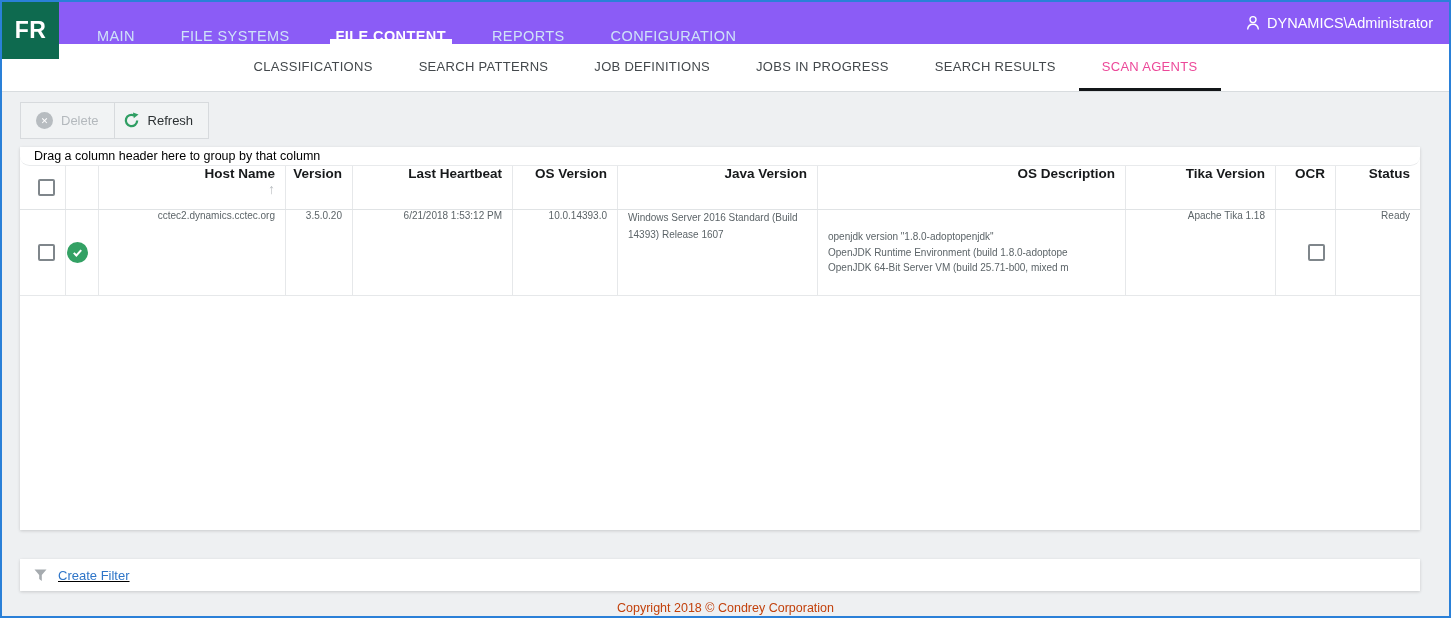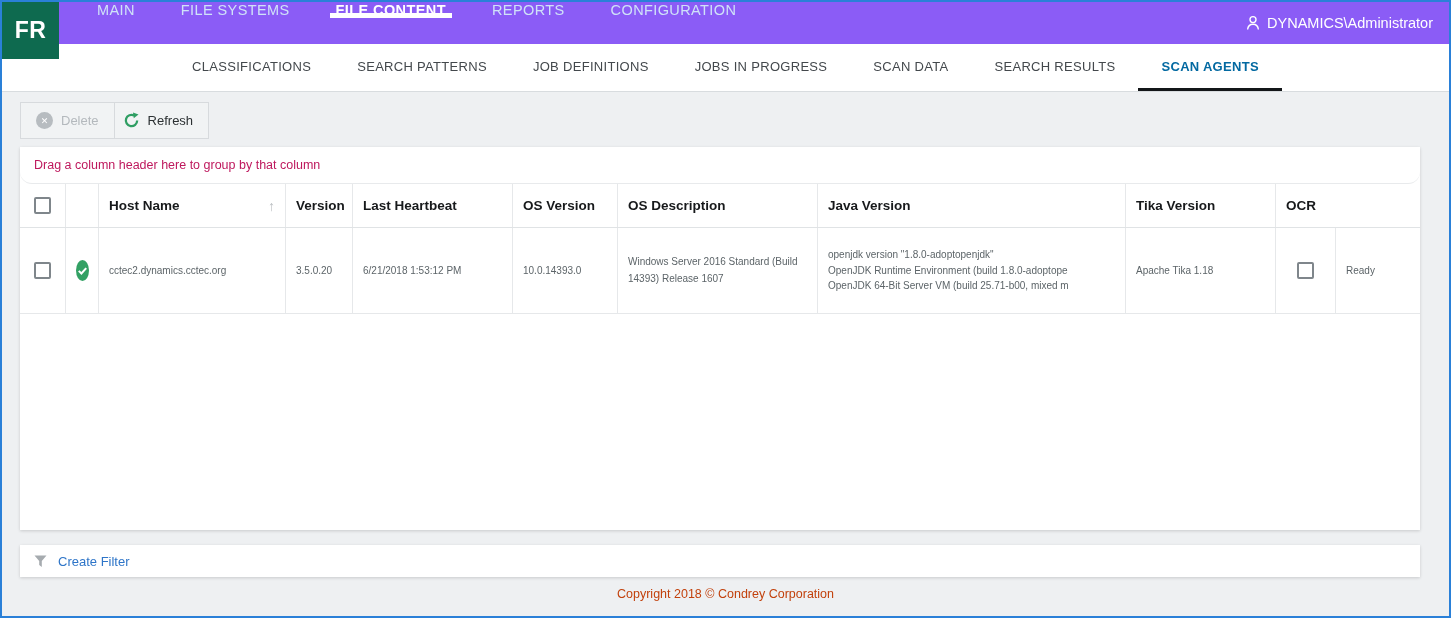--- a/index.html
+++ b/index.html
@@ -13,21 +13,21 @@
 
   
   .topnav{
     height:42px; background:#8b5cf6; display:flex; align-items:stretch; position:relative;
   }
   .logo{
     width:57px; height:57px; background:#0e6a4f; color:#fff;
     display:flex; align-items:center; justify-content:center;
     font-size:23px; font-weight:bold; letter-spacing:0.5px; flex:0 0 57px;
   }
-  .nav-items{ display:flex; align-items:flex-start; margin-left:36px; }
+  .nav-items{ display:flex; align-items:flex-end; margin-left:36px; }
   .nav-item{
     display:flex; align-items:center; padding:0 2px; margin-right:42px;
     color:#cfe2f8; font-size:14.5px; letter-spacing:0.4px; cursor:pointer;
     position:relative; text-decoration:none; white-space:nowrap;
   }
   .nav-item.active{ color:#ffffff; font-weight:bold; }
   .nav-item.active::after{
     content:""; position:absolute; left:-4px; right:-4px; bottom:0; height:5px; background:#ffffff;
   }
   .user-area{
@@ -37,21 +37,21 @@
 
   
   .subtabs{
     height:48px; background:#ffffff; border-bottom:1px solid #d8dcdf;
     display:flex; justify-content:center; align-items:stretch;
   }
   .subtab{
     display:flex; align-items:center; padding:8px 23px; font-size:13px; color:#43484c;
     letter-spacing:0.3px; cursor:pointer; border-bottom:3px solid transparent; white-space:nowrap;
   }
-  .subtab.active{ color:#0369a1; font-weight:bold; border-bottom-color:#131619; }
+  .subtab.active{ color:#ec4899; font-weight:normal; border-bottom-color:#131619; }
 
   
   .toolbar{ padding:10px 0 8px 18px; height:55px; }
   .btn-group{ display:inline-flex; border:1px solid #d7dadd; background:#f1f3f4; }
   .btn{
     display:flex; align-items:center; gap:8px; padding:0 15px; height:35px;
     background:transparent; border:none; font-family:inherit; font-size:13px;
     color:#2c3133; cursor:pointer;
   }
   .btn + .btn{ border-left:1px solid #d7dadd;padding-left:8px; }
@@ -62,32 +62,33 @@
   }
 
   
   .card{
     margin:0 29px 0 18px; background:#fff;
     box-shadow:0 1px 3px rgba(0,0,0,0.16);
   }
   .grid-card{ height:383px; display:flex; flex-direction:column; overflow:hidden; }
 
   .group-hint{
-    padding:11px 14px; font-size:12.5px; color:#be185d;
+    padding:2px 14px; font-size:12.5px; color:#000000;
     border-bottom:1px solid #e8eaec; flex:0 0 auto;border-radius:12px;
   }
 
   .grid-header, .grid-row{
     display:grid;
     grid-template-columns:46px 33px 187px 67px 160px 105px 200px 308px 150px 60px auto;
   }
   .grid-header{ border-bottom:1px solid #e0e3e5; flex:0 0 auto; }
   .hcell, .rcell{
-    display:flex; align-items:center; padding:0 10px; min-width:0;
+    display:flex; align-items:flex-end; padding:0 10px; min-width:0;
     border-right:1px solid #e6e8ea;
+    flex-direction:column;
   }
   .hcell:last-child, .rcell:last-child{ border-right:none; }
   .hcell{ height:43px; font-size:13.5px; font-weight:bold; color:#17191b; }
   .sort-arrow{ margin-left:auto; color:#b9bdc0; font-size:14px; font-weight:normal; }
 
   .grid-row{ border-bottom:1px solid #e6e8ea; flex:0 0 auto; }
   .rcell{ height:85px; font-size:10px; color:#5c6468; }
   .cell-center{ justify-content:center; }
   .wrap-cell{ line-height:1.65; white-space:normal; }
   .java-cell{ flex-direction:column; align-items:flex-start; justify-content:center; }
@@ -98,22 +99,23 @@
     width:17px; height:17px; border:2px solid #7f868b; border-radius:2px;
     background:#fff; display:inline-block; cursor:pointer;
   }
   .check-circle{
     width:21px; height:21px; border-radius:50%; background:#33a164;
     display:flex; align-items:center; justify-content:center;
   }
 
   
   .filter-bar{
-    margin-top:15px; height:32px; display:flex; align-items:center; gap:11px;
+    margin-top:29px; height:32px; display:flex; align-items:center; gap:11px;
     padding:0 14px;
+    text-decoration:underline;
   }
   .filter-link{ color:#2e75c8; font-size:13px; text-decoration:none; cursor:pointer; }
 
   
   .footer{
     height:34px; display:flex; align-items:center; justify-content:center;
     color:#c2410c; font-size:12.5px;
   }
 
   svg{ display:block; }
@@ -141,21 +143,20 @@
       </span>
       <span>DYNAMICS\Administrator</span>
     </div>
   </header>
 
   <div class="subtabs">
     <a class="subtab">CLASSIFICATIONS</a>
     <a class="subtab">SEARCH PATTERNS</a>
     <a class="subtab">JOB DEFINITIONS</a>
     <a class="subtab">JOBS IN PROGRESS</a>
-    <a class="subtab">SCAN DATA</a>
     <a class="subtab">SEARCH RESULTS</a>
     <a class="subtab active">SCAN AGENTS</a>
   </div>
 
   <div class="toolbar">
     <div class="btn-group">
       <button class="btn disabled">
         <span class="del-icon">✕</span>
         <span>Delete</span>
       </button>
@@ -179,24 +180,25 @@
         <span class="checkbox"></span>
       </div>
       <div class="hcell"></div>
       <div class="hcell">
         <span>Host Name</span>
         <span class="sort-arrow">↑</span>
       </div>
       <div class="hcell">Version</div>
       <div class="hcell">Last Heartbeat</div>
       <div class="hcell">OS Version</div>
+      <div class="hcell">Java Version</div>
       <div class="hcell">OS Description</div>
-      <div class="hcell">Java Version</div>
       <div class="hcell">Tika Version</div>
       <div class="hcell">OCR</div>
+      <div class="hcell">Status</div>
     </div>
 
     <div class="grid-row">
       <div class="rcell cell-center">
         <span class="checkbox"></span>
       </div>
       <div class="rcell cell-center">
         <span class="check-circle">
           <svg width="13" height="13" viewBox="0 0 14 14">
             <polyline points="3,7.4 5.8,10.2 11,4.4" fill="none" stroke="#ffffff" stroke-width="2.2"></polyline>

